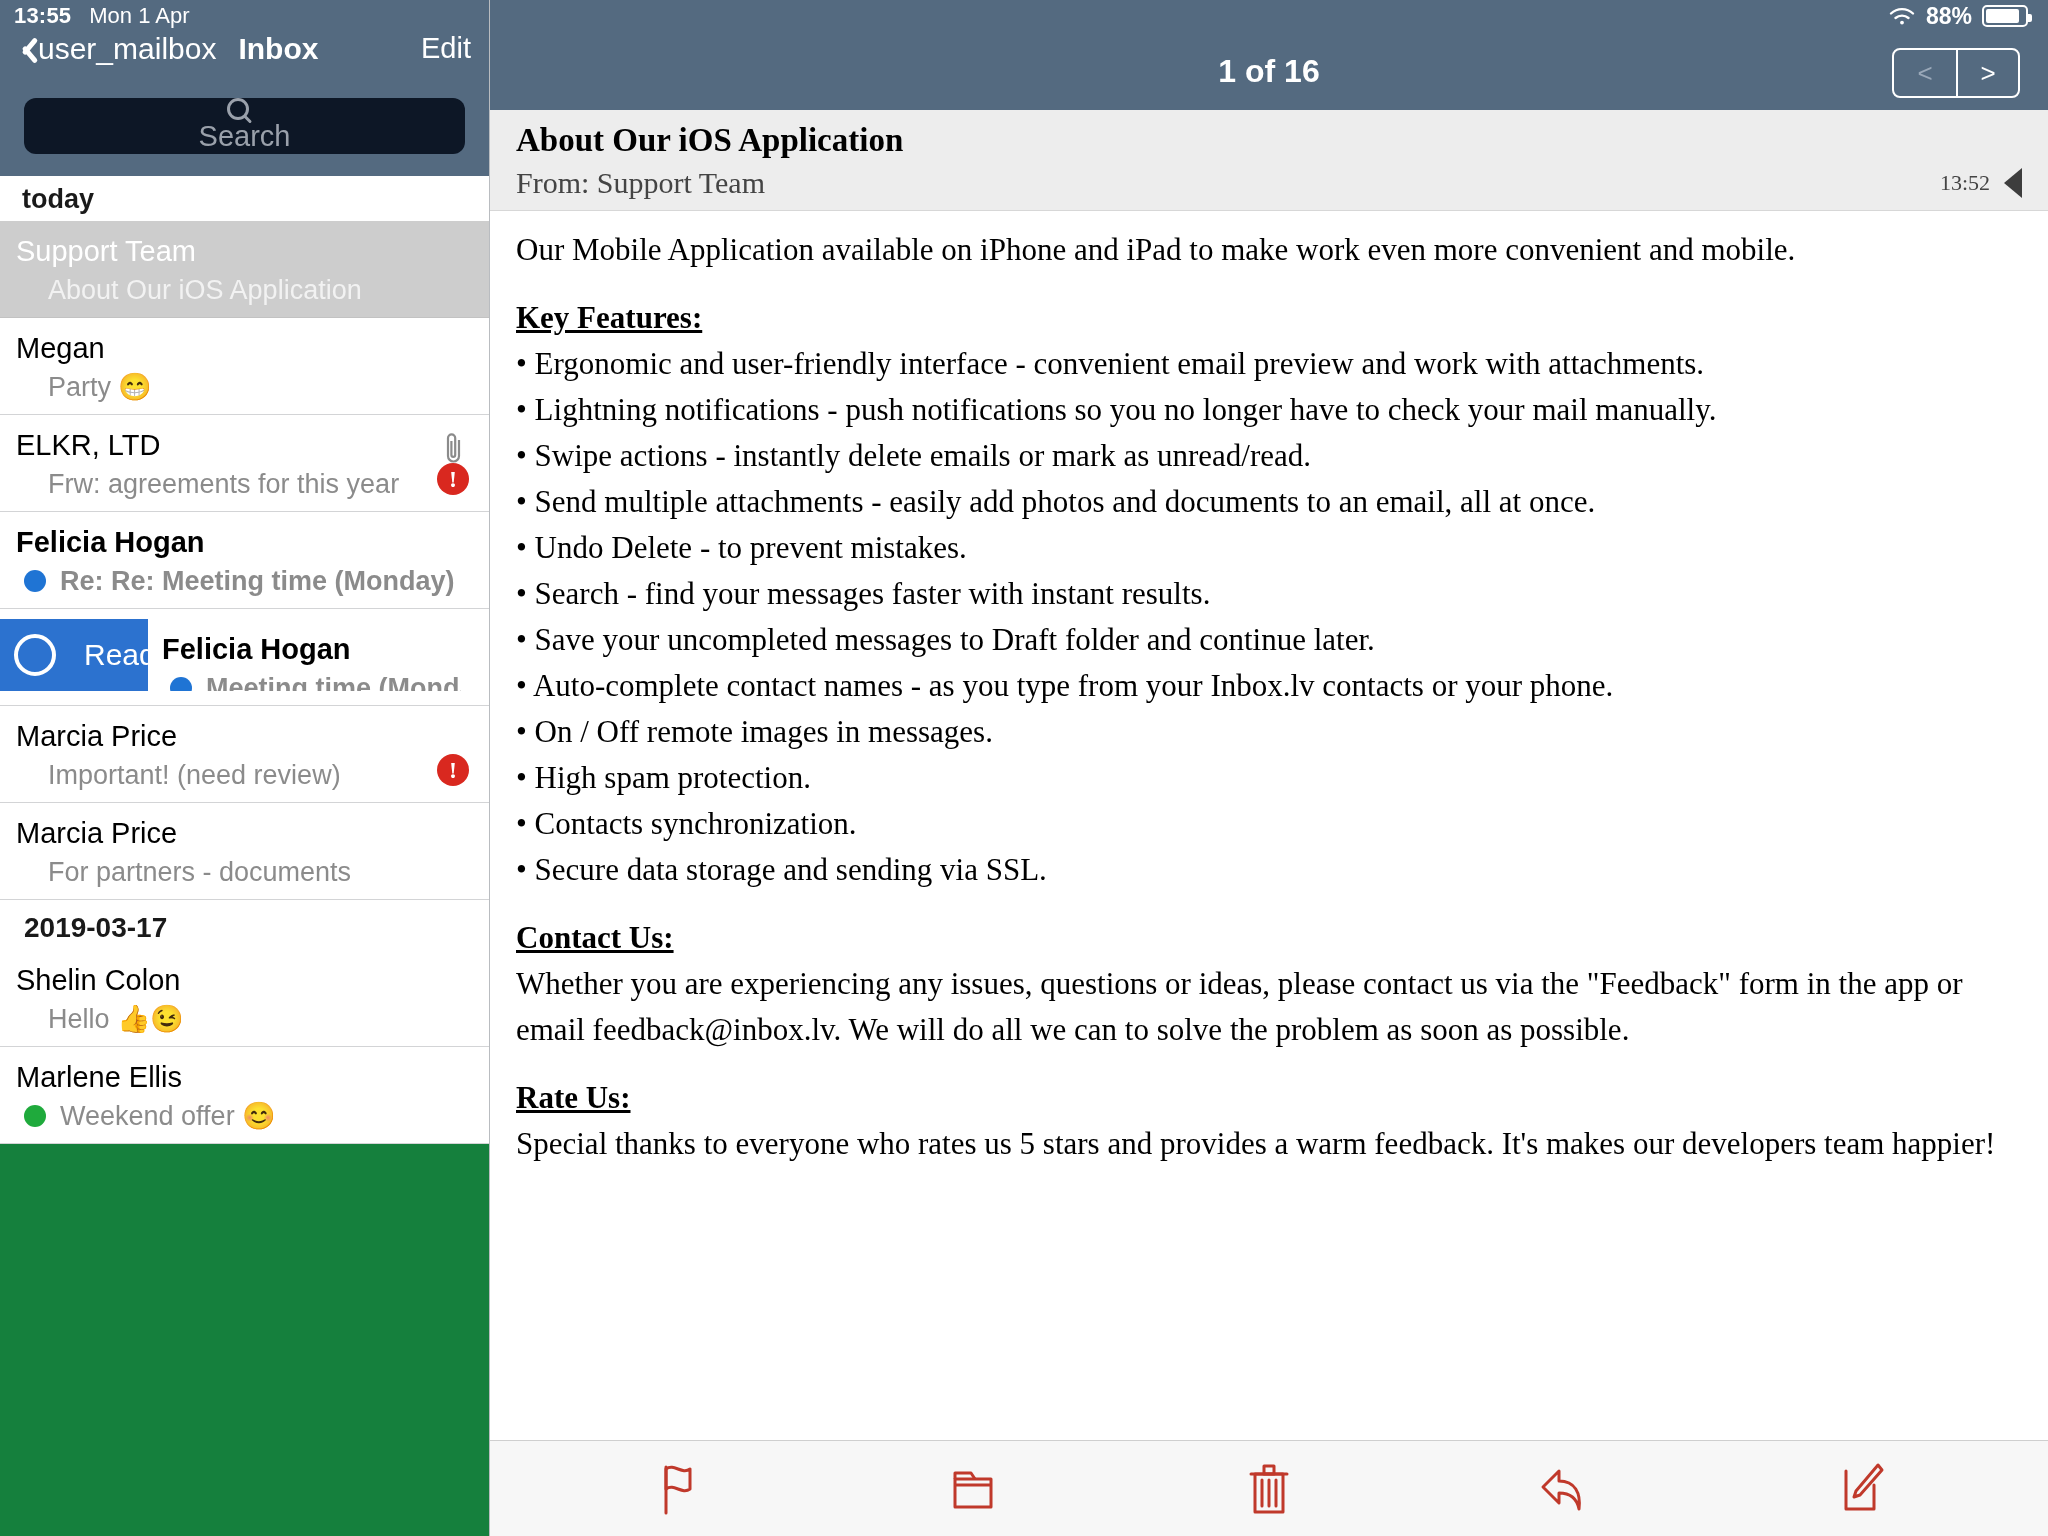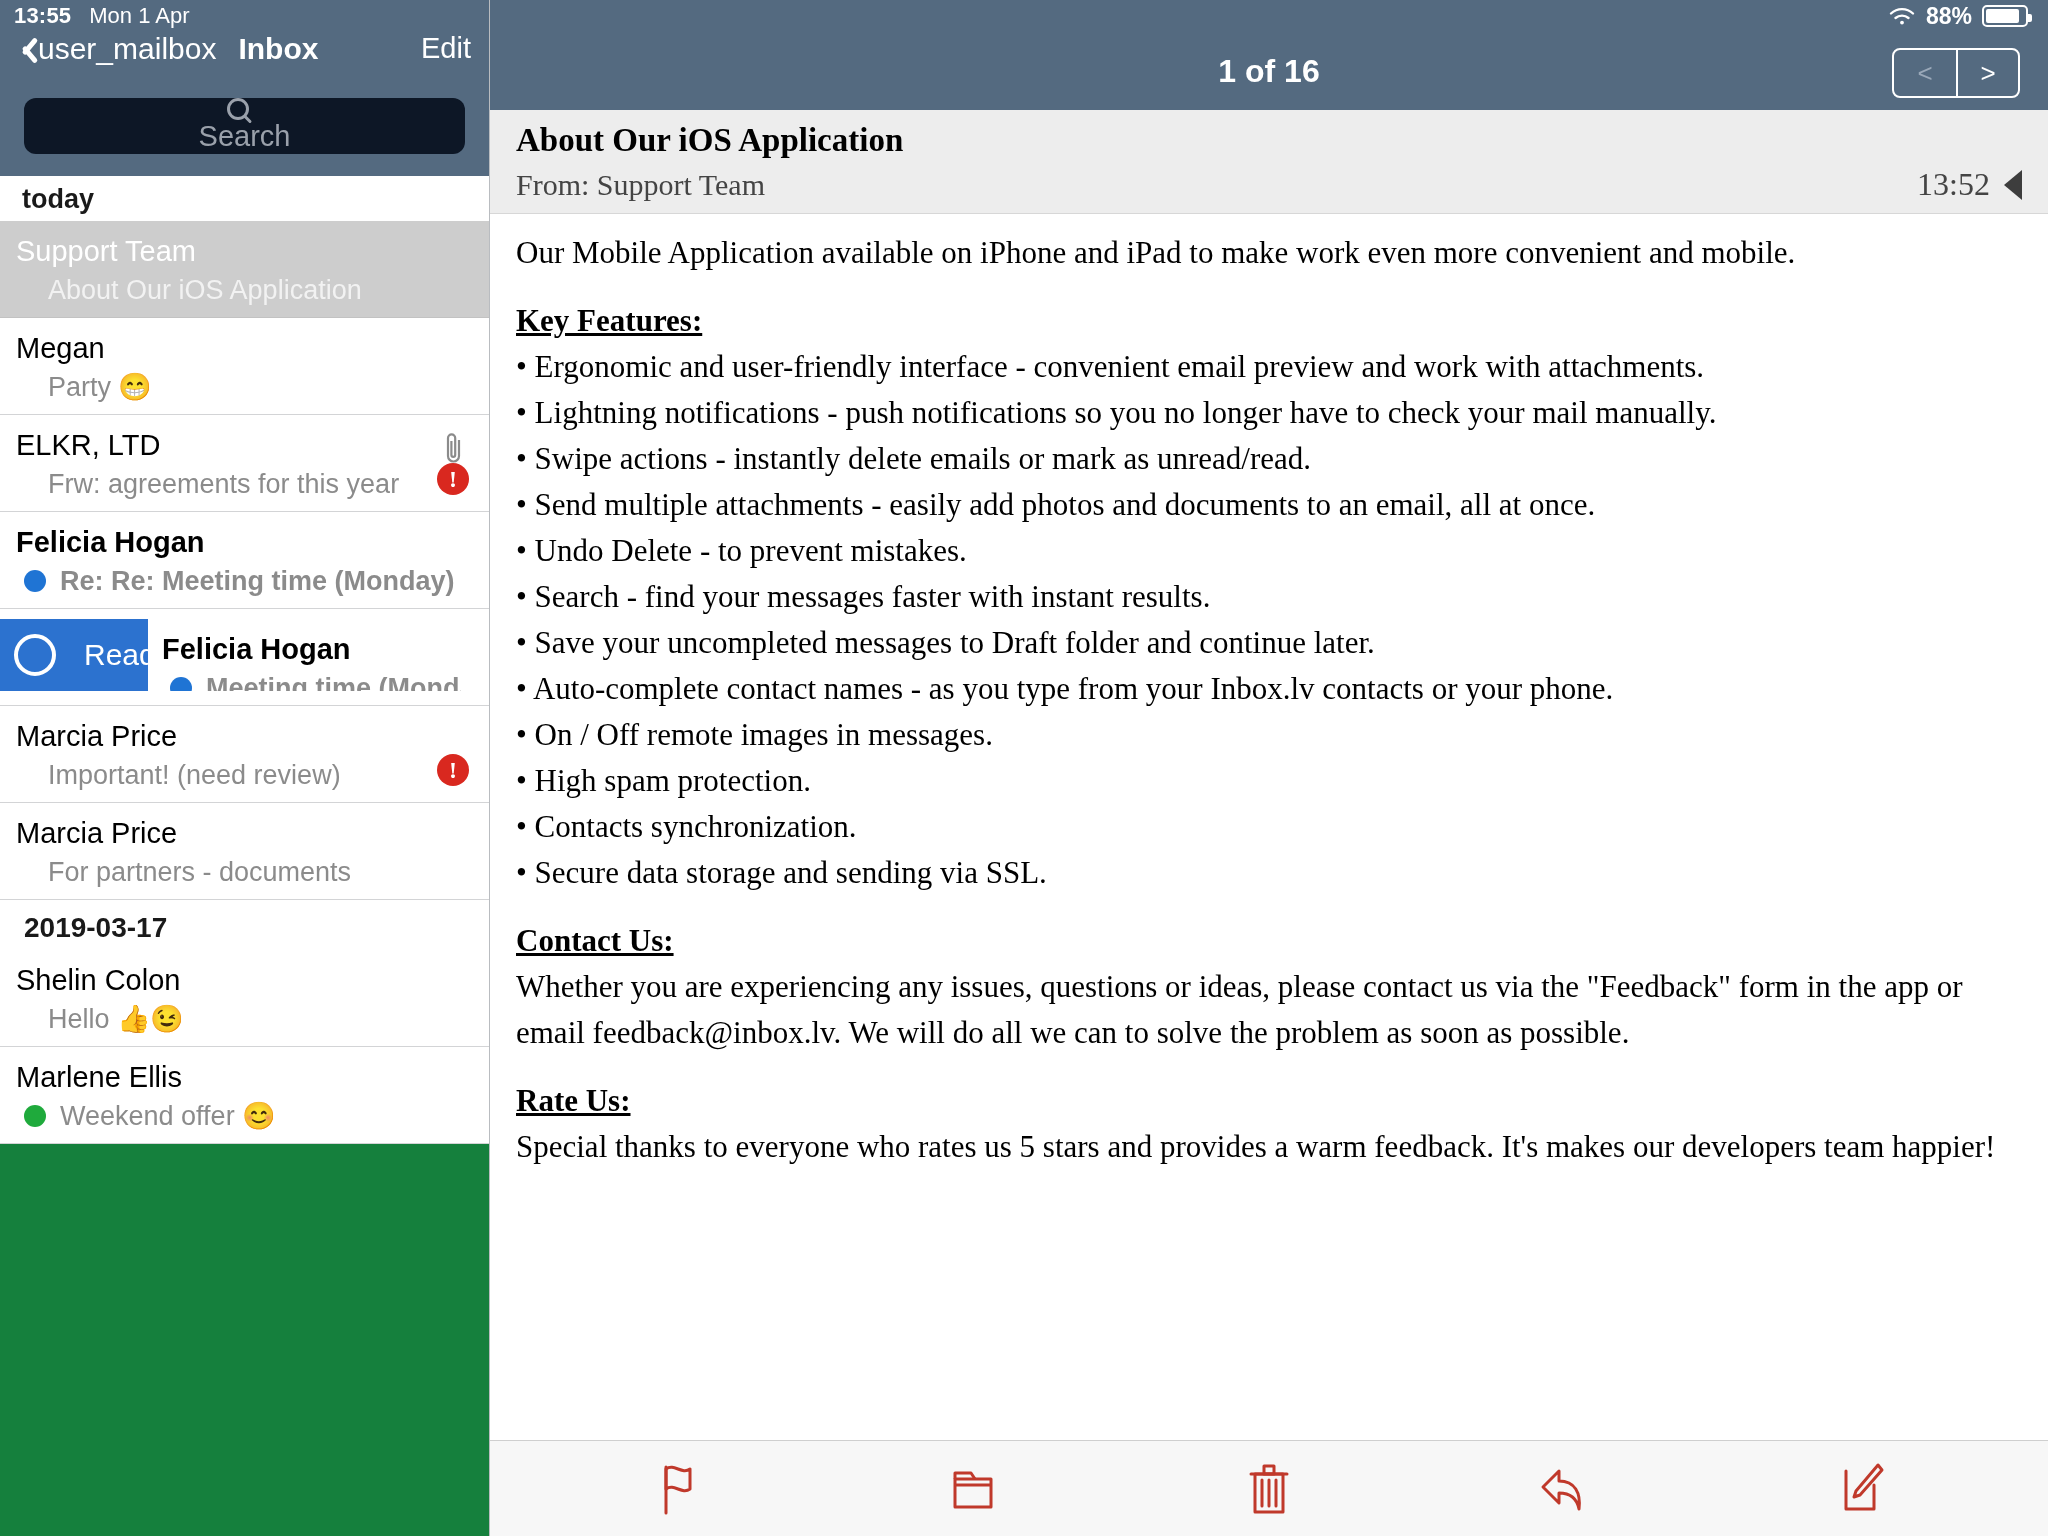--- a/index.html
+++ b/index.html
@@ -169,21 +169,21 @@
     font-family: "Liberation Serif", serif;
     font-size: 33px; font-weight: 700; color: #000; line-height: 44px;
   }
   .mail-meta {
     display: flex; align-items: center; padding-top: 4px; padding-bottom: 6px;
   }
   .mail-from {
     font-family: "Liberation Serif", serif;
     font-size: 30px; color: #444; flex: 1 1 auto;
   }
-  .mail-time { font-family: "Liberation Serif", serif; font-size: 32px; color: #444; margin-right: 14px; }
+  .mail-time { font-family: "Liberation Serif", serif; font-size: 22px; color: #444; margin-right: 14px; }
   .tri-left {
     width: 0; height: 0; border-top: 15px solid transparent; border-bottom: 15px solid transparent;
     border-right: 18px solid #3d3d3d; flex: 0 0 auto;
   }
 
   .mail-body {
     flex: 1 1 auto; overflow: hidden; padding: 16px 26px 0 26px;
     font-family: "Liberation Serif", serif;
     font-size: 31px; color: #000; line-height: 46px;
   }

